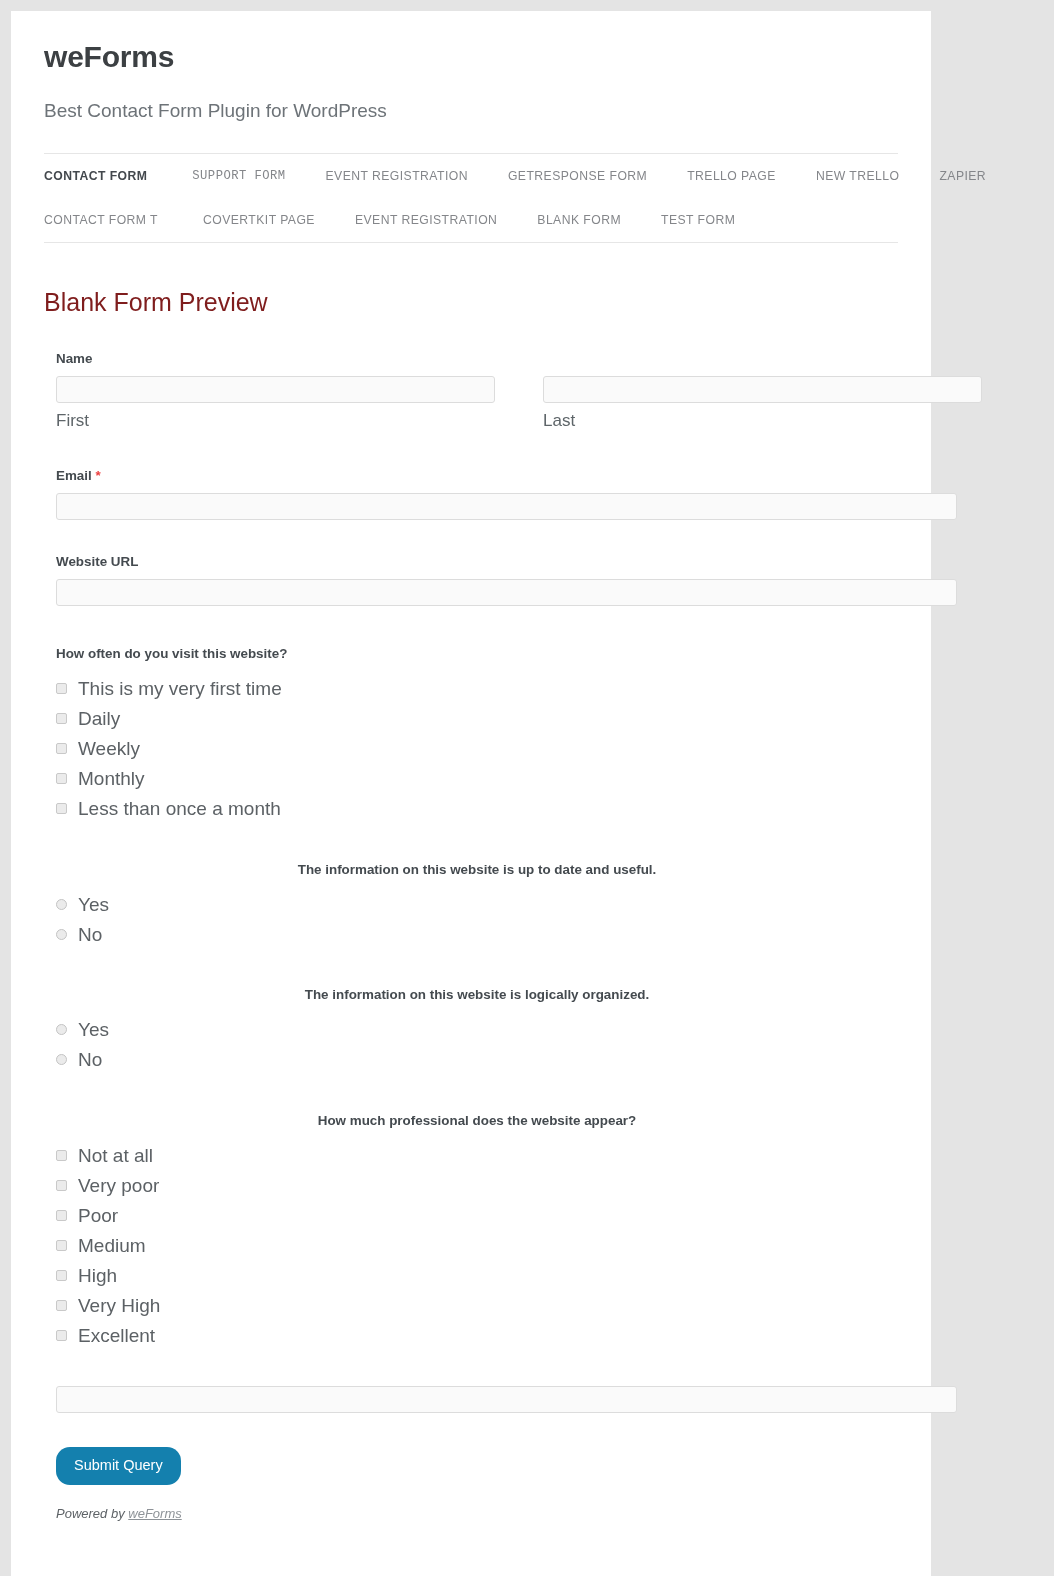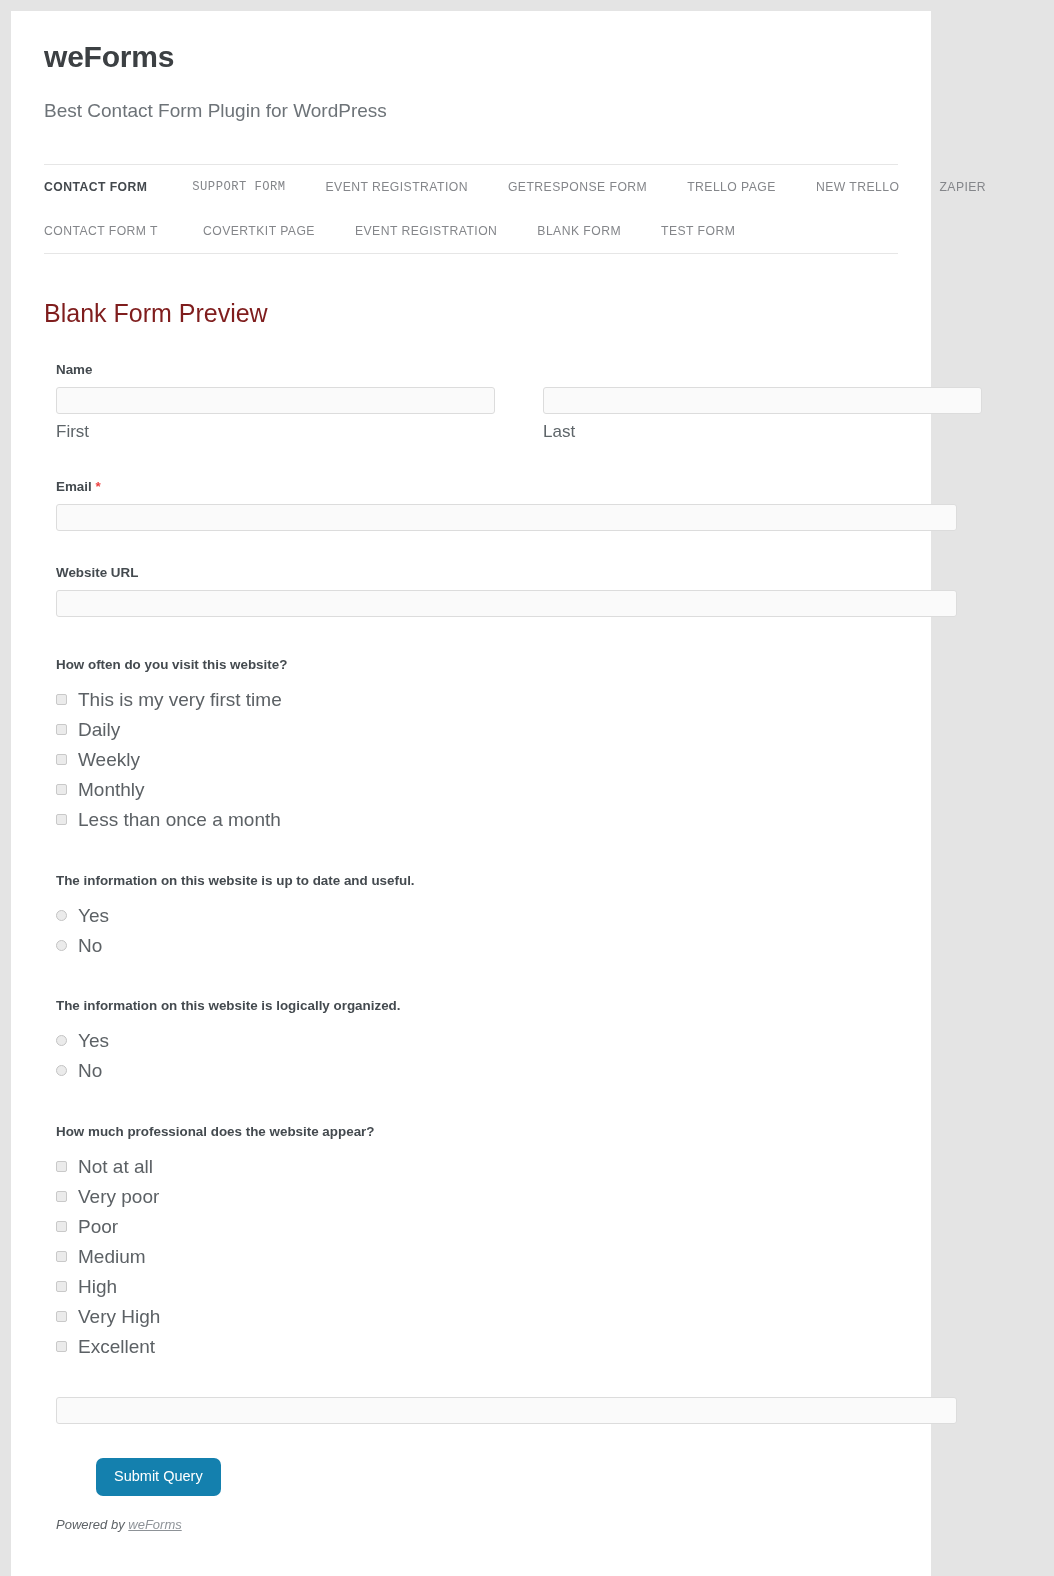--- a/index.html
+++ b/index.html
@@ -41,21 +41,21 @@
   }
   .site-tagline {
     font-size: 19px;
     color: #6d7378;
     margin: 27px 0 0 0;
     line-height: 1.2;
   }
 
   
   .nav {
-    margin-top: 41px;
+    margin-top: 30px;
     border-top: 1px solid #e6e6e6;
     border-bottom: 1px solid #e6e6e6;
     padding: 0;
   }
   .nav-row {
     display: flex;
     align-items: center;
     height: 44px;
   }
   .nav-item {
@@ -144,21 +144,21 @@
   }
   .name-col + .name-col {
     margin-left: 48px;
   }
   .name-col .txt-input { width: 439px; }
 
   
   .gap-email { margin-top: 35px; }
   .gap-url   { margin-top: 33px; }
   .gap-q     { margin-top: 39px; }
-  .gap-q2    { margin-top: 37px; }
+  .gap-q2    { margin-top: 37px; text-align: center; }
   .gap-last  { margin-top: 36px; }
 
   .wide-input { width: 901px; }
 
   
   .options {
     margin-top: 11px;
   }
   .opt {
     display: flex;
@@ -195,27 +195,26 @@
 
   
   .submit-wrap {
     margin-top: 34px;
   }
   .submit-btn {
     display: inline-block;
     background: #1480ae;
     color: #ffffff;
     border: none;
-    border-radius: 7px;
+    border-radius: 14px;
     font-family: "Liberation Sans", sans-serif;
     font-size: 14.5px;
     padding: 11px 18px 12px 18px;
     line-height: 1;
     cursor: pointer;
-    margin-left: 40px;
   }
 
   .powered {
     margin-top: 21px;
     font-size: 13px;
     font-style: italic;
     color: #5e6367;
   }
   .powered a {
     color: #8d9297;

